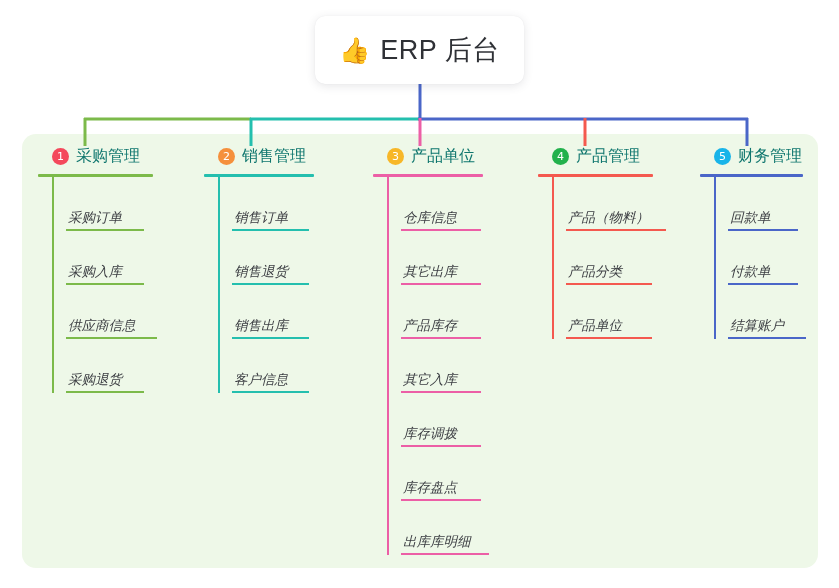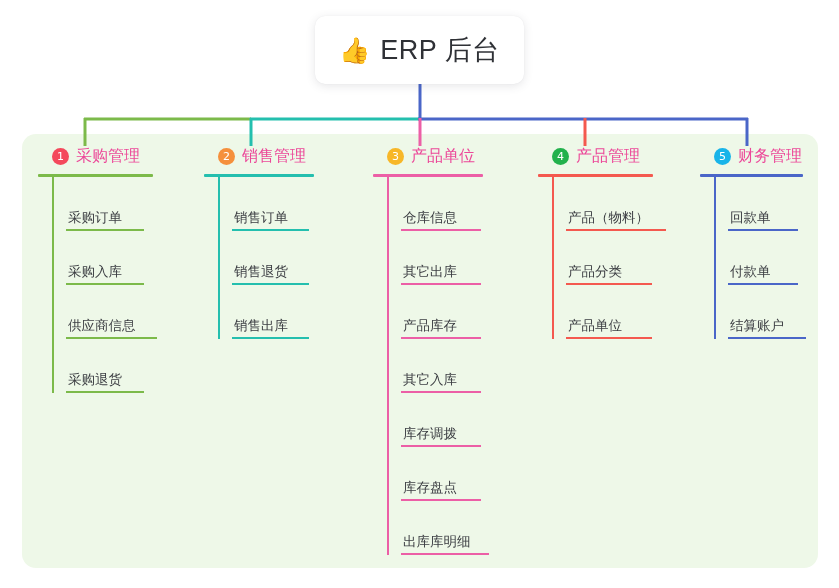--- a/index.html
+++ b/index.html
@@ -87,21 +87,21 @@
     border-radius: 50%;
     color: #ffffff;
     font-size: 11px;
     line-height: 17px;
     text-align: center;
     flex: none;
     font-family: "DejaVu Sans", sans-serif;
   }
   .head-label {
     font-size: 16px;
-    color: #ec4899;
+    color: #0f766e;
     white-space: nowrap;
   }
   .head-rule {
     height: 3px;
     margin-top: 6px;
     border-radius: 1px;
   }
 
   .items {
     position: relative;
@@ -115,20 +115,21 @@
     bottom: 0;
     width: 2px;
   }
   .item {
     position: relative;
     height: 54px;
     box-sizing: border-box;
     padding-left: 16px;
     display: flex;
     align-items: flex-end;
+    font-style: italic;
   }
   .item-label {
     font-size: 13.5px;
     color: #3b3d42;
     white-space: nowrap;
     padding-bottom: 4px;
   }
   .item-rule {
     position: absolute;
     left: 14px;
@@ -203,20 +204,24 @@
         <span class="item-rule" style="background: rgb(36, 191, 174); width: 77px;"></span>
       </div>
       <div class="item">
         <span class="item-label">销售退货</span>
         <span class="item-rule" style="background: rgb(36, 191, 174); width: 77px;"></span>
       </div>
       <div class="item">
         <span class="item-label">销售出库</span>
         <span class="item-rule" style="background: rgb(36, 191, 174); width: 77px;"></span>
       </div>
+      <div class="item">
+        <span class="item-label">客户信息</span>
+        <span class="item-rule" style="background: rgb(36, 191, 174); width: 77px;"></span>
+      </div>
     </div>
   </div>
 
   <div class="col" id="col-2" style="left:373px;width:150px;">
     <div class="col-head">
       <span class="badge" style="background: rgb(247, 183, 40);">3</span>
       <span class="head-label">产品单位</span>
     </div>
     <div class="head-rule" style="background: rgb(236, 95, 166); width: 110px; margin-left: 0px;"></div>
     <div class="items">

